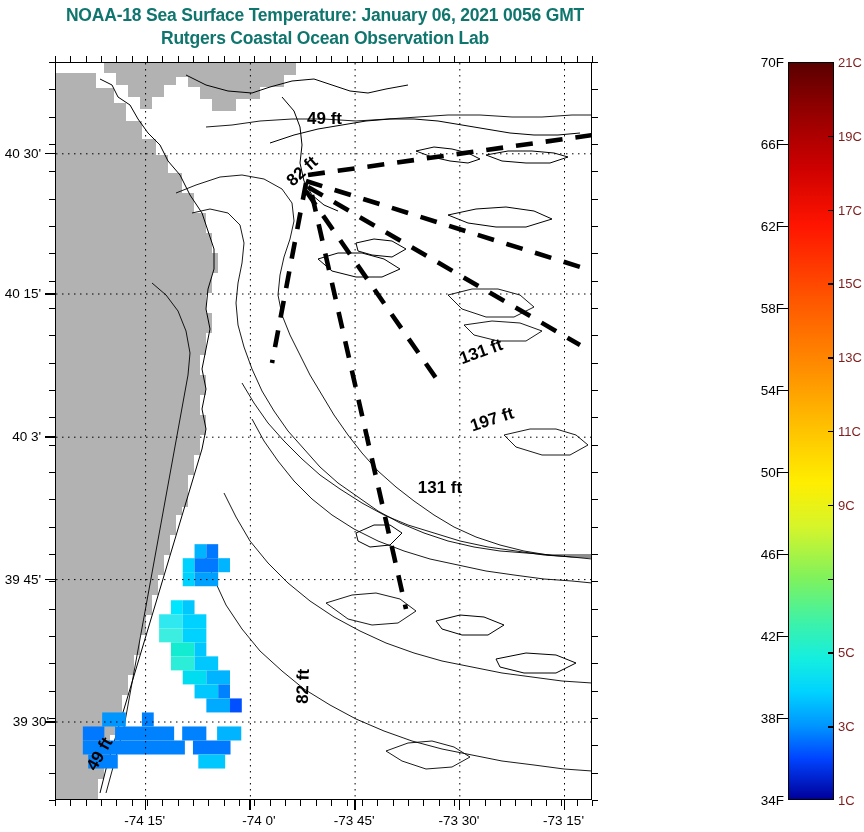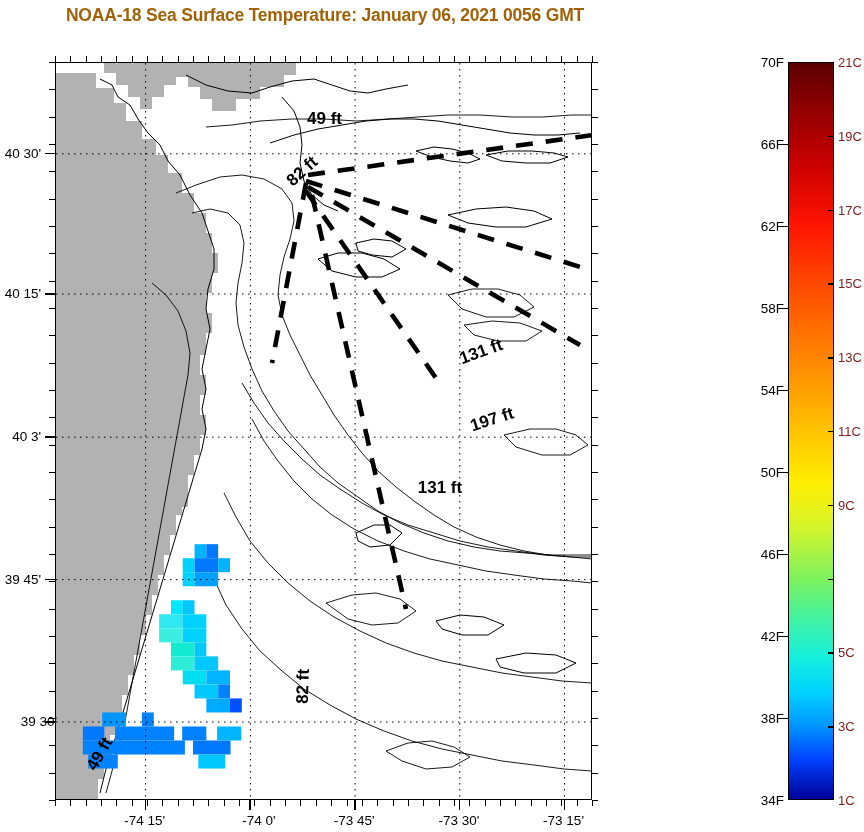--- a/index.html
+++ b/index.html
@@ -1,20 +1,20 @@
 <!DOCTYPE html>
 <html><head>
 <meta charset="utf-8">
 <style>
   html,body{margin:0;padding:0;background:#ffffff;}
   body{width:864px;height:832px;position:relative;overflow:hidden;
        font-family:"Liberation Sans",sans-serif;}
 
   #title-block{position:absolute;left:0;top:4px;width:650px;text-align:center;}
-  .title-line{color:#a16207;font-weight:bold;font-size:17.5px;line-height:23px;
+  .title-line{color:#0f766e;font-weight:bold;font-size:17.5px;line-height:23px;
               letter-spacing:-0.2px;font-family:"Liberation Sans",sans-serif;}
 
   
   #map-panel{position:absolute;left:55px;top:62px;width:537px;height:738px;
              background:#ffffff;box-sizing:border-box;border:1.4px solid #000;}
   #map-clip{position:absolute;inset:0;overflow:hidden;}
   #map-svg{position:absolute;left:0;top:0;}
 
   
   .tick{position:absolute;background:#000;}
@@ -40,20 +40,21 @@
   .cb-tick-l{position:absolute;left:-7px;width:7px;height:1.4px;background:#000;}
   .cb-tick-r{position:absolute;right:-6px;width:6px;height:1.4px;background:#000;}
   #cbar-labels-left{position:absolute;left:744px;top:62px;width:40px;height:738px;}
   #cbar-labels-right{position:absolute;left:838px;top:62px;width:40px;height:738px;}
 </style>
 </head>
 <body>
 
 <div id="title-block">
   <div class="title-line">NOAA-18 Sea Surface Temperature:  January 06, 2021 0056 GMT</div>
+  <div class="title-line">Rutgers Coastal Ocean Observation Lab</div>
 </div>
 
 <div id="map-panel">
   <div id="map-clip">
     <svg id="map-svg" width="537" height="738" viewBox="0 0 537 738">
 
       <rect x="0" y="0" width="537" height="738" fill="#ffffff"></rect>
 
       <g id="land-layer">
         <path fill="#b2b2b2" stroke="none" d="
@@ -367,21 +368,21 @@
     <div class="xlab" style="left: 563.539px; top: 813px;">-73 15'</div>
     <div class="tick ytick" style="left: 45px; top: 152.774px; width: 10px; height: 1.6px;"></div>
     <div class="ylab" style="left: 0px; width: 41px; top: 152.774px;">40 30'</div>
     <div class="tick ytick" style="left: 45px; top: 292.994px; width: 10px; height: 1.6px;"></div>
     <div class="ylab" style="left: 0px; width: 41px; top: 292.994px;">40 15'</div>
     <div class="tick ytick" style="left: 45px; top: 436.166px; width: 10px; height: 1.6px;"></div>
     <div class="ylab" style="left: 0px; width: 41px; top: 436.166px;">40 3'</div>
     <div class="tick ytick" style="left: 45px; top: 578.6px; width: 10px; height: 1.6px;"></div>
     <div class="ylab" style="left: 0px; width: 41px; top: 578.6px;">39 45'</div>
     <div class="tick ytick" style="left: 45px; top: 721.034px; width: 10px; height: 1.6px;"></div>
-    <div class="ylab" style="left: 16px; width: 41px; top: 721.034px;">39 30'</div>
+    <div class="ylab" style="left: 8px; width: 41px; top: 721.034px;">39 30'</div>
   </div>
 
 <div id="cbar-panel">
   <div id="cbar-gradient" style="background: linear-gradient(rgb(90, 0, 0) 0%, rgb(143, 0, 0) 6%, rgb(204, 0, 0) 14%, rgb(255, 20, 0) 22%, rgb(255, 85, 0) 32%, rgb(255, 145, 0) 42%, rgb(255, 196, 0) 50%, rgb(255, 238, 0) 57%, rgb(214, 245, 42) 63%, rgb(127, 242, 92) 70%, rgb(61, 242, 168) 76%, rgb(20, 238, 224) 81%, rgb(0, 210, 255) 85.5%, rgb(0, 150, 255) 90%, rgb(0, 68, 255) 94.5%, rgb(0, 0, 154) 100%);"></div>
 </div>
 <div id="cbar-labels-left">
     <div class="cb-lab-l" style="top: 0px;">70F</div>
     <div class="cb-lab-l" style="top: 81.9918px;">66F</div>
     <div class="cb-lab-l" style="top: 163.984px;">62F</div>
     <div class="cb-lab-l" style="top: 245.975px;">58F</div>

